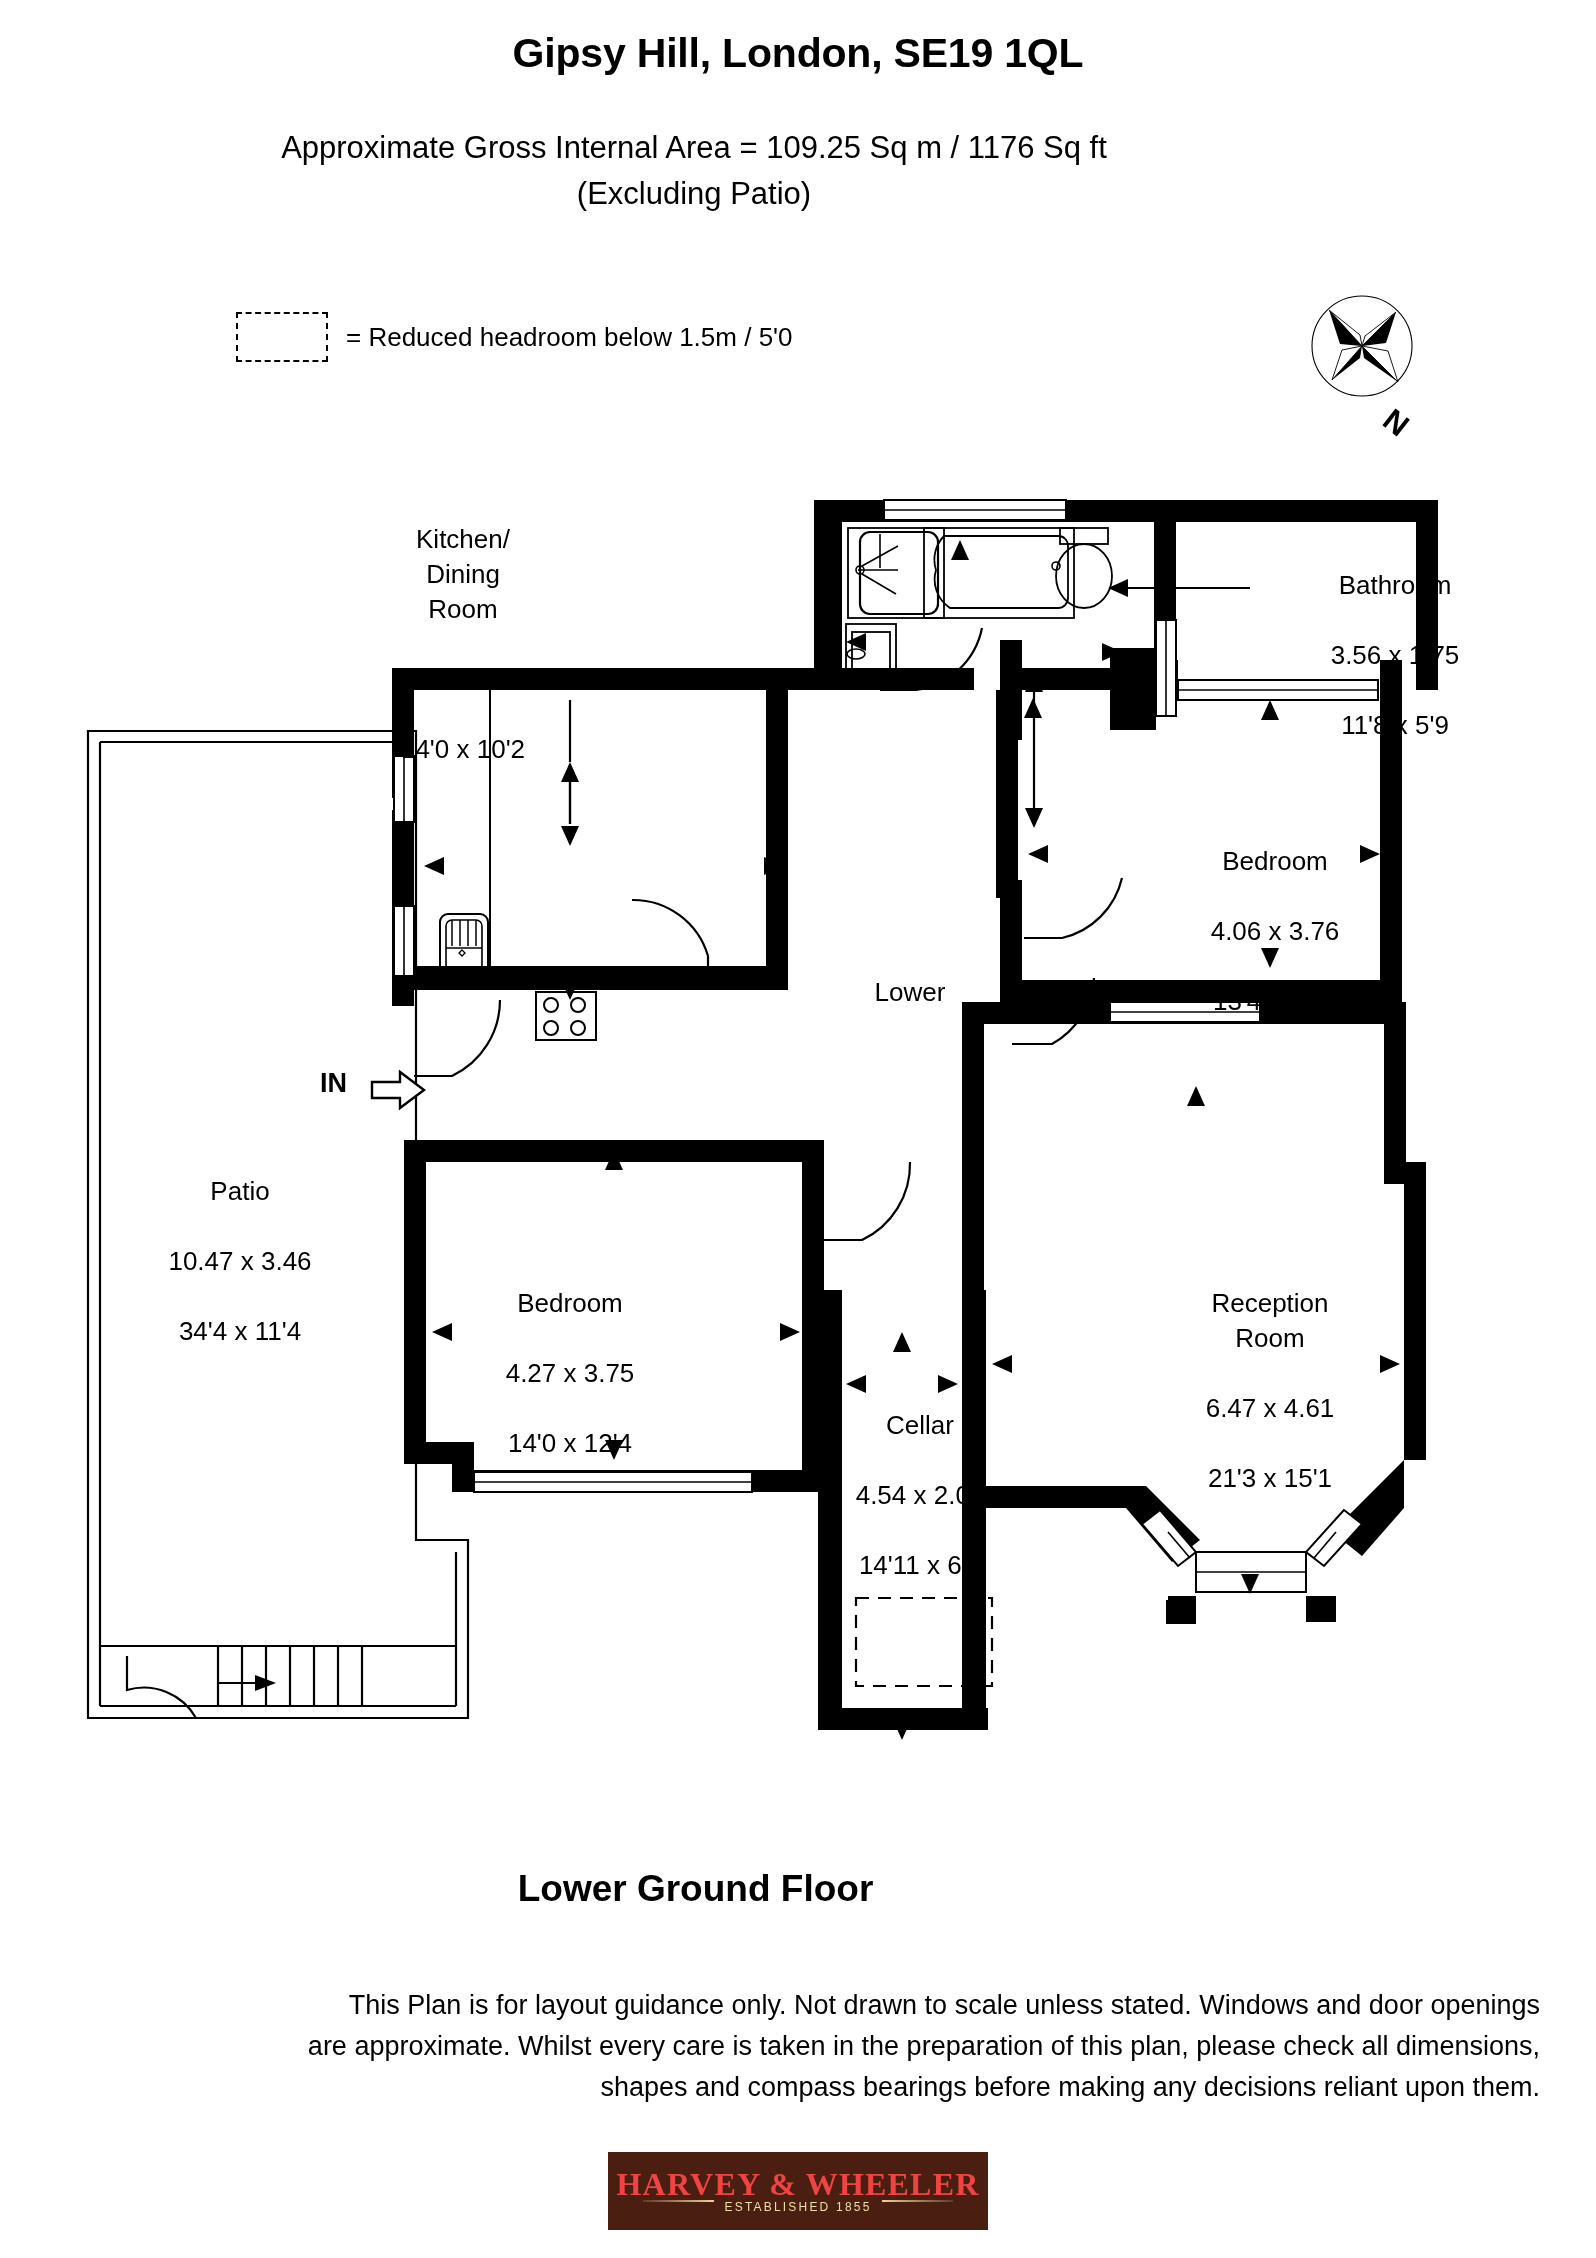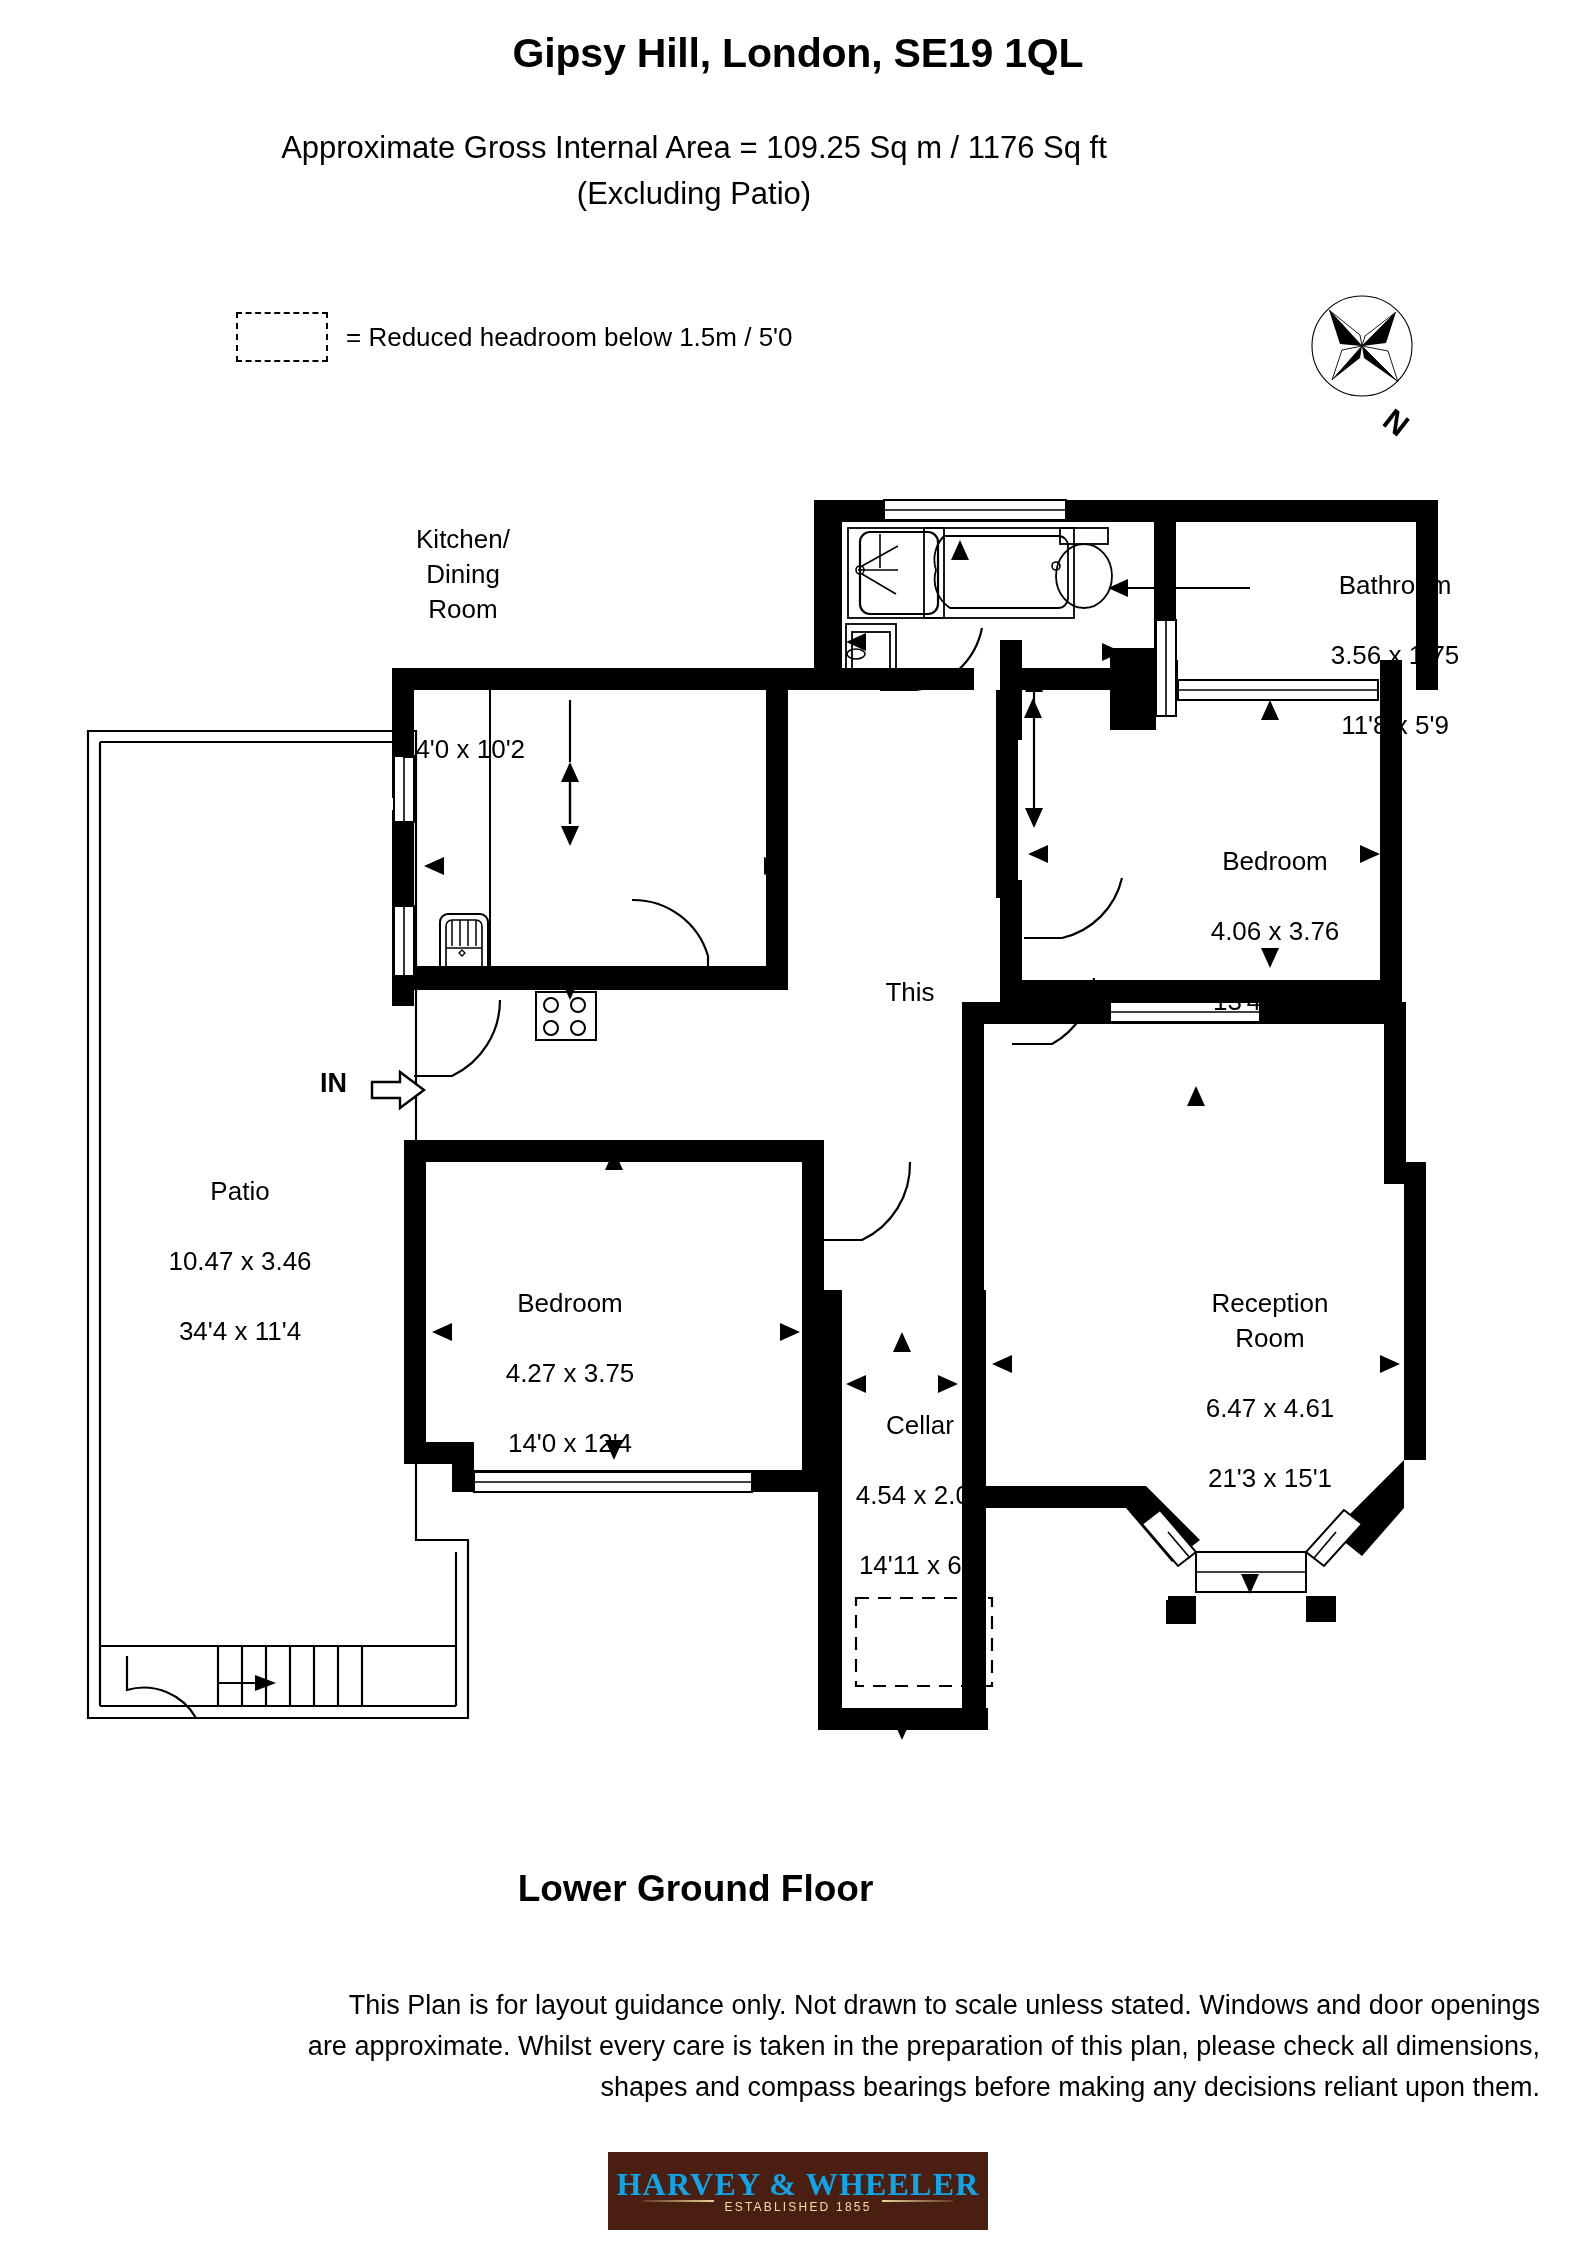--- a/index.html
+++ b/index.html
@@ -155,21 +155,21 @@
     display: flex;
     flex-direction: column;
     align-items: center;
     justify-content: center;
   }
   .logo-name {
     font-family: "Liberation Serif", serif;
     font-size: 32px;
     font-weight: bold;
     letter-spacing: 1.2px;
-    color: #0ea5e9;
+    color: #ef4444;
     line-height: 1;
   }
   .logo-est-row {
     display: flex;
     align-items: flex-start;
     margin-top: 0;
     width: 310px;
   }
   .logo-rule {
     flex: 1;
@@ -470,21 +470,21 @@
     <span class="dm">11'8 x 5'9</span>
   </div>
 
   <div class="rlabel lbl-bed1">
     <span class="nm">Bedroom</span>
     <span class="dm">4.06 x 3.76</span>
     <span class="dm">13'4 x 12'4</span>
   </div>
 
   <div class="rlabel lbl-hall">
-    <span class="nm">This</span>
+    <span class="nm">Lower</span>
   </div>
 
   <div class="rlabel lbl-patio">
     <span class="nm">Patio</span>
     <span class="dm">10.47 x 3.46</span>
     <span class="dm">34'4 x 11'4</span>
   </div>
 
   <div class="rlabel lbl-bed2">
     <span class="nm">Bedroom</span>

